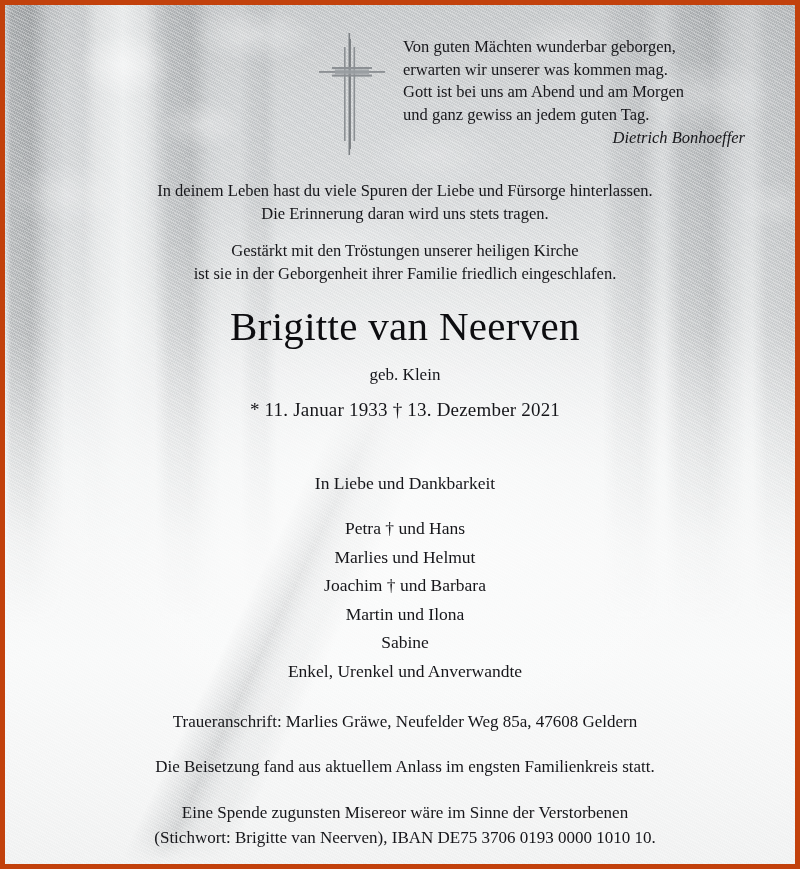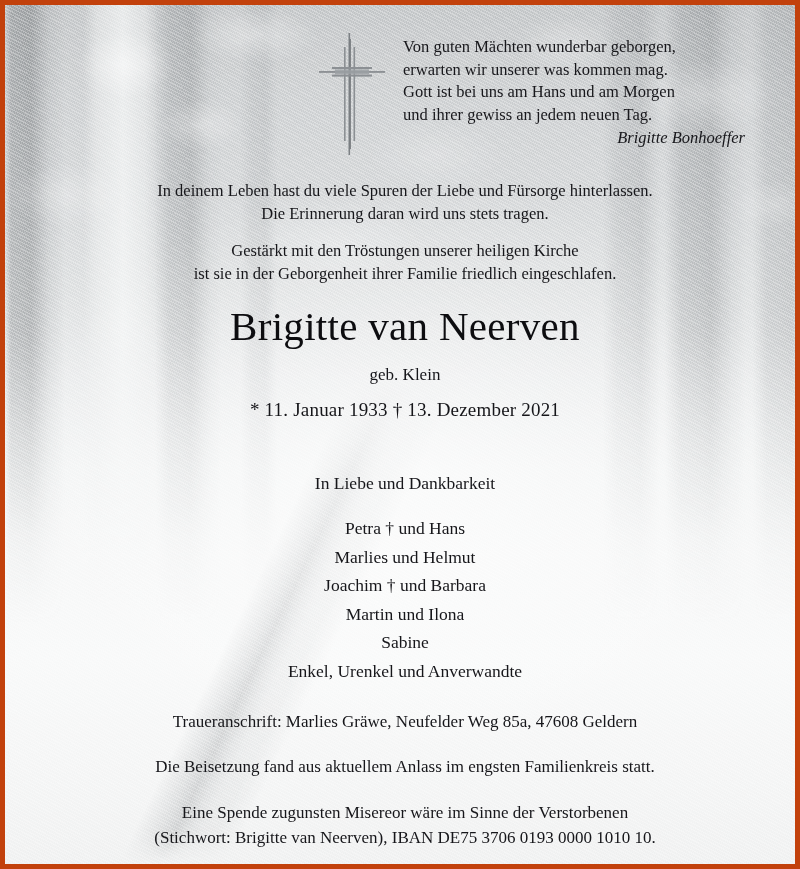--- a/index.html
+++ b/index.html
@@ -246,23 +246,23 @@
 
       <rect x="4" y="38.2" width="66" height="1.5" fill="#7d8185"></rect>
       <rect x="17" y="34.0" width="40" height="2.0" fill="#8c9094"></rect>
       <rect x="17" y="41.6" width="40" height="2.0" fill="#8c9094"></rect>
       <rect x="20" y="36.4" width="34" height="5.0" fill="#9ba0a3" opacity="0.85"></rect>
     </svg>
 
     <div id="verse">
       <span class="p-line">Von guten Mächten wunderbar geborgen,</span>
       <span class="p-line">erwarten wir unserer was kommen mag.</span>
-      <span class="p-line">Gott ist bei uns am Hans und am Morgen</span>
-      <span class="p-line">und ihrer gewiss an jedem neuen Tag.</span>
-      <span class="attrib">Brigitte Bonhoeffer</span>
+      <span class="p-line">Gott ist bei uns am Abend und am Morgen</span>
+      <span class="p-line">und ganz gewiss an jedem guten Tag.</span>
+      <span class="attrib">Dietrich Bonhoeffer</span>
     </div>
 
     <div class="center-block" id="memory-block">
       <span class="p-line">In deinem Leben hast du viele Spuren der Liebe und Fürsorge hinterlassen.</span>
       <span class="p-line">Die Erinnerung daran wird uns stets tragen.</span>
     </div>
 
     <div class="center-block" id="comfort-block">
       <span class="p-line">Gestärkt mit den Tröstungen unserer heiligen Kirche</span>
       <span class="p-line">ist sie in der Geborgenheit ihrer Familie friedlich eingeschlafen.</span>

